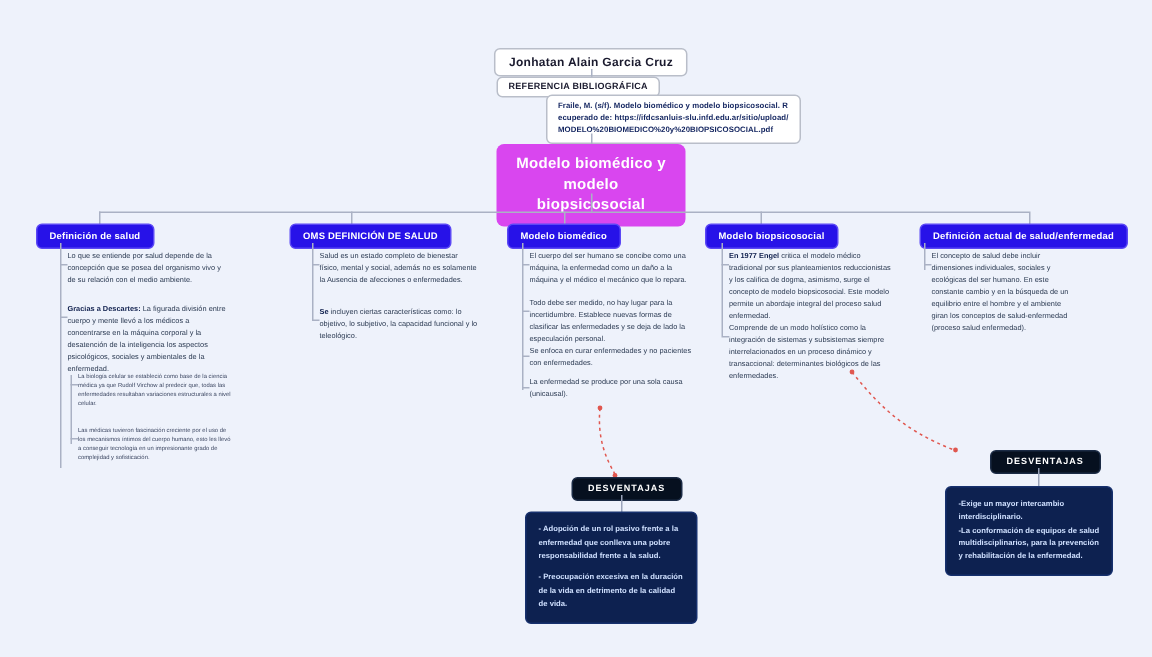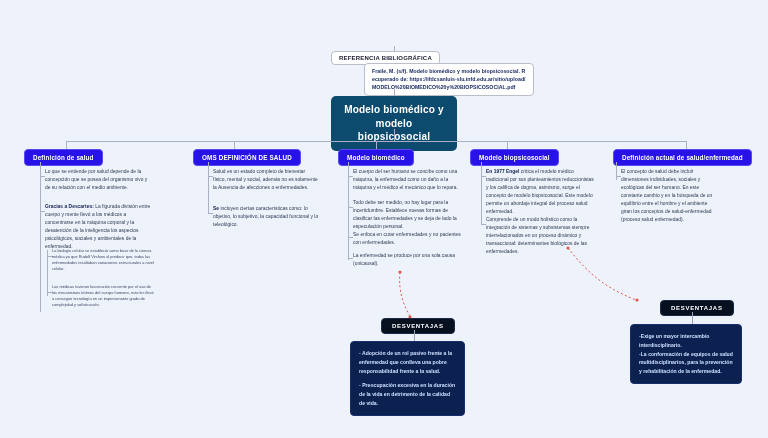--- a/index.html
+++ b/index.html
@@ -37,21 +37,21 @@
     border-radius: 4px;
     color: #12245f;
     font-weight: bold;
     padding: 4px 7px;
     font-size: 5.2px;
     line-height: 1.5;
     letter-spacing: .05px;
     word-break: break-all;
   }
   .root-node {
-    background: #0c4a6e;
+    background: #d946ef;
     border-radius: 5px;
     color: #ffffff;
     font-weight: bold;
     font-size: 10px;
     line-height: 1.35;
     text-align: center;
     padding: 7px 12px;
     letter-spacing: .2px;
   }
   .branch-head {
@@ -103,20 +103,21 @@
   .conn { position: absolute; background: #aab1c4; }
   .conn.v { width: 1px; }
   .conn.h { height: 1px; }
   svg.dashed { position: absolute; overflow: visible; }
 </style>
 </head>
 <body>
 
 <div id="canvas">
 
+  <div class="node pill-white" style="left:394px; top:32px; width:auto; transform:translateX(-50%);">Jonhatan Alain Garcia Cruz</div>
 
   <div class="conn v" style="left:394px; top:46px; height:6px;"></div>
 
   <div class="node pill-white" style="left:331px; top:51px; font-size:6px; padding:3px 7px;">REFERENCIA BIBLIOGRÁFICA</div>
 
   <div class="node pill-ref" style="left:364px; top:63px; width:170px;">Fraile, M. (s/f). Modelo biomédico y modelo biopsicosocial. Recuperado de: https://ifdcsanluis-slu.infd.edu.ar/sitio/upload/MODELO%20BIOMEDICO%20y%20BIOPSICOSOCIAL.pdf</div>
 
   <div class="conn v" style="left:394px; top:89px; height:7px;"></div>
 
   <div class="node root-node" style="left:331px; top:96px; width:126px;">Modelo biomédico y modelo biopsicosocial</div>

